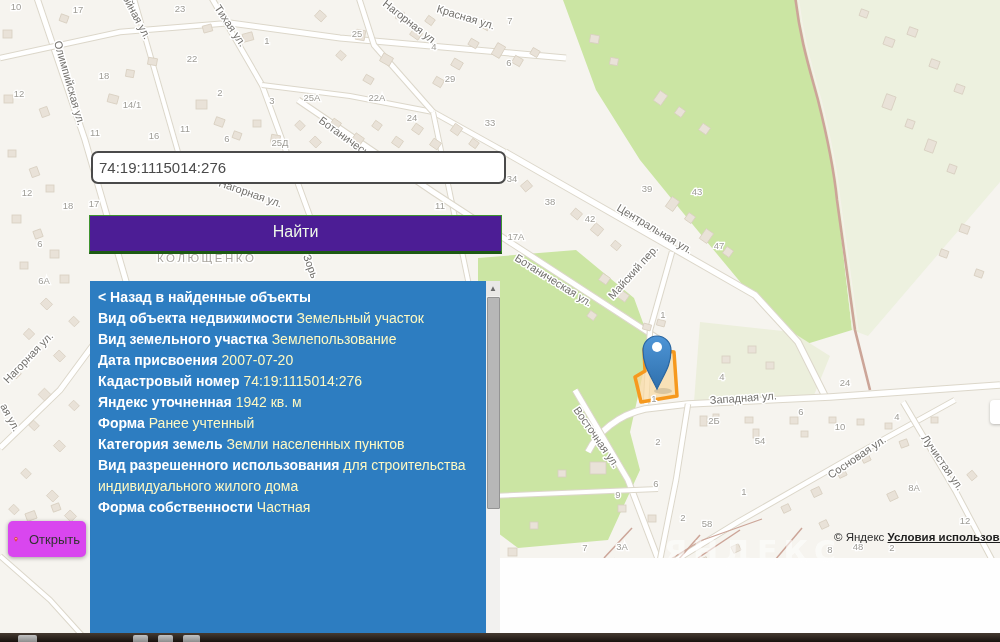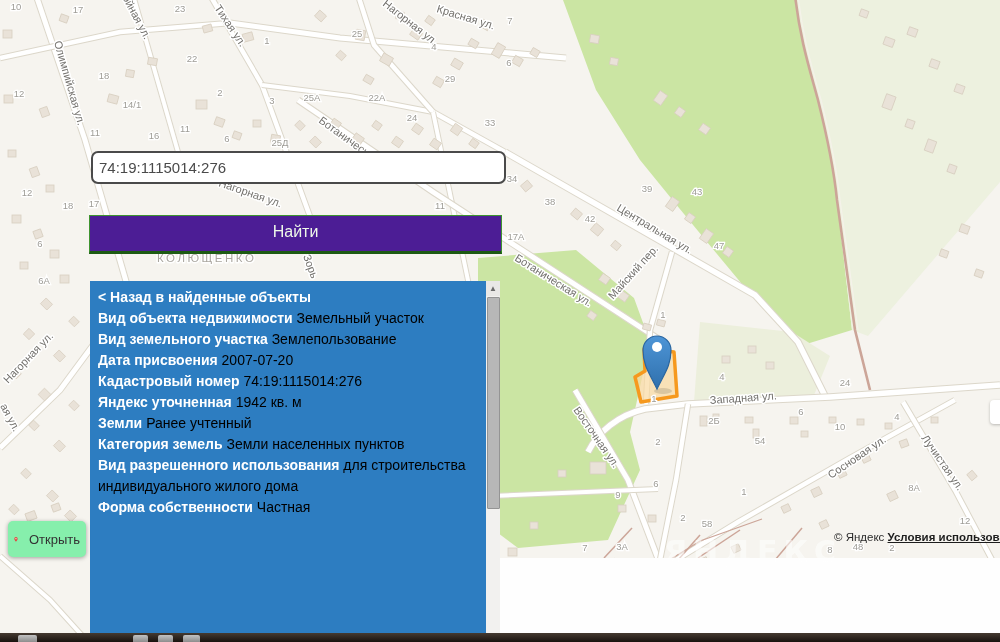--- a/index.html
+++ b/index.html
@@ -22,29 +22,29 @@
   #find-button{position:absolute;left:89px;top:215px;width:411px;height:35px;
         background:#4c1d95;border:1px solid #3f9430;border-bottom:3px solid #1d5a13;
         border-radius:0;color:#eef8e9;font-size:16px;text-align:center;line-height:31px;
         cursor:pointer;}
   
   #panel{position:absolute;left:90px;top:281px;width:396px;height:361px;
         background:#2d7dc1;color:#fff;padding:6px 6px 0 8px;box-sizing:border-box;
         font-size:14px;line-height:21px;}
   #back-link{font-weight:bold;color:#fff;cursor:pointer;}
   .plbl{color:#ffffff;font-weight:bold;}
-  .pval{color:#000000;text-align:right;}
+  .pval{color:#fef9c3;text-align:right;}
   
   #scrollbar{position:absolute;left:486px;top:281px;width:14px;height:361px;background:#f2f1ef;}
   #scroll-up{position:absolute;left:0;top:0;width:14px;height:15px;background:#e9e8e6;
         color:#6b6b6b;font-size:8px;text-align:center;line-height:15px;cursor:pointer;}
   #scroll-thumb{position:absolute;left:1px;top:16px;width:11px;height:210px;background:#b7b7b7;
         border:1px solid #949494;border-radius:1px;cursor:pointer;}
   
-  #open-button{position:absolute;left:8px;top:521px;width:78px;height:30px;background:#86efac;
+  #open-button{position:absolute;left:8px;top:521px;width:78px;height:30px;background:#d946ef;
         border-radius:5px;box-shadow:0 1px 4px rgba(0,0,0,.35);display:flex;align-items:center;
         gap:11px;padding:18px 6px;box-sizing:border-box;cursor:pointer;}
   #open-button span{font-size:13px;color:#333;}
   
   #attribution{position:absolute;left:834px;top:531px;width:166px;overflow:hidden;
         white-space:nowrap;font-size:11.5px;color:#2b2b2b;}
   #terms-link{font-weight:bold;text-decoration:underline;color:#1d1d1d;cursor:pointer;}
   
   #edge-control{position:absolute;left:990px;top:400px;width:14px;height:24px;background:#fff;
         border-radius:4px 0 0 4px;box-shadow:0 1px 3px rgba(0,0,0,.25);cursor:pointer;}
@@ -350,21 +350,21 @@
   <div id="find-button">Найти</div>
 
   <div id="panel">
     <div><span id="back-link">&lt; Назад в найденные объекты</span></div>
     <div id="panel-rows">
         <div class="prow"><span class="plbl">Вид объекта недвижимости </span><span class="pval">Земельный участок</span></div>
         <div class="prow"><span class="plbl">Вид земельного участка </span><span class="pval">Землепользование</span></div>
         <div class="prow"><span class="plbl">Дата присвоения </span><span class="pval">2007-07-20</span></div>
         <div class="prow"><span class="plbl">Кадастровый номер </span><span class="pval">74:19:1115014:276</span></div>
         <div class="prow"><span class="plbl">Яндекс уточненная </span><span class="pval">1942 кв. м</span></div>
-        <div class="prow"><span class="plbl">Земли </span><span class="pval">Ранее учтенный</span></div>
+        <div class="prow"><span class="plbl">Форма </span><span class="pval">Ранее учтенный</span></div>
         <div class="prow"><span class="plbl">Категория земель </span><span class="pval">Земли населенных пунктов</span></div>
         <div class="prow"><span class="plbl">Вид разрешенного использования </span><span class="pval">для строительства индивидуального жилого дома</span></div>
         <div class="prow"><span class="plbl">Форма собственности </span><span class="pval">Частная</span></div>
       </div>
   </div>
 
   <div id="scrollbar">
     <div id="scroll-up">▲</div>
     <div id="scroll-thumb"></div>
   </div>

